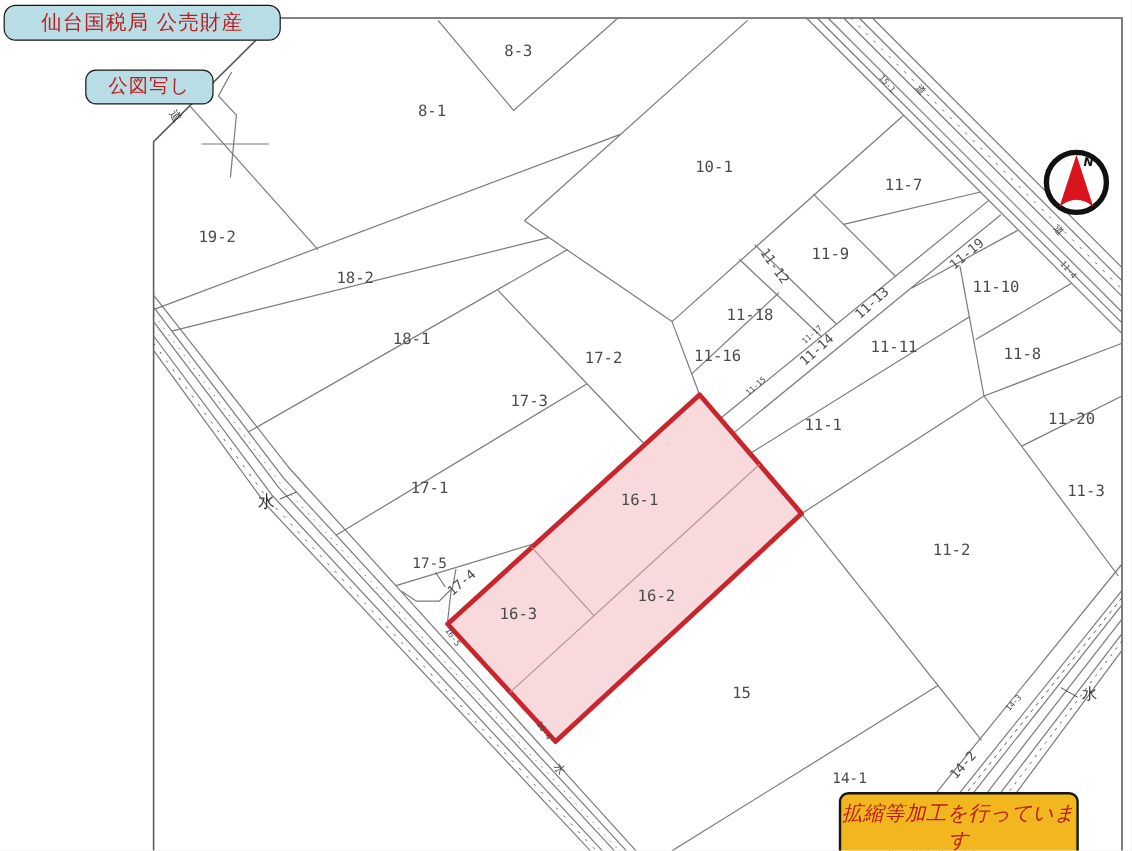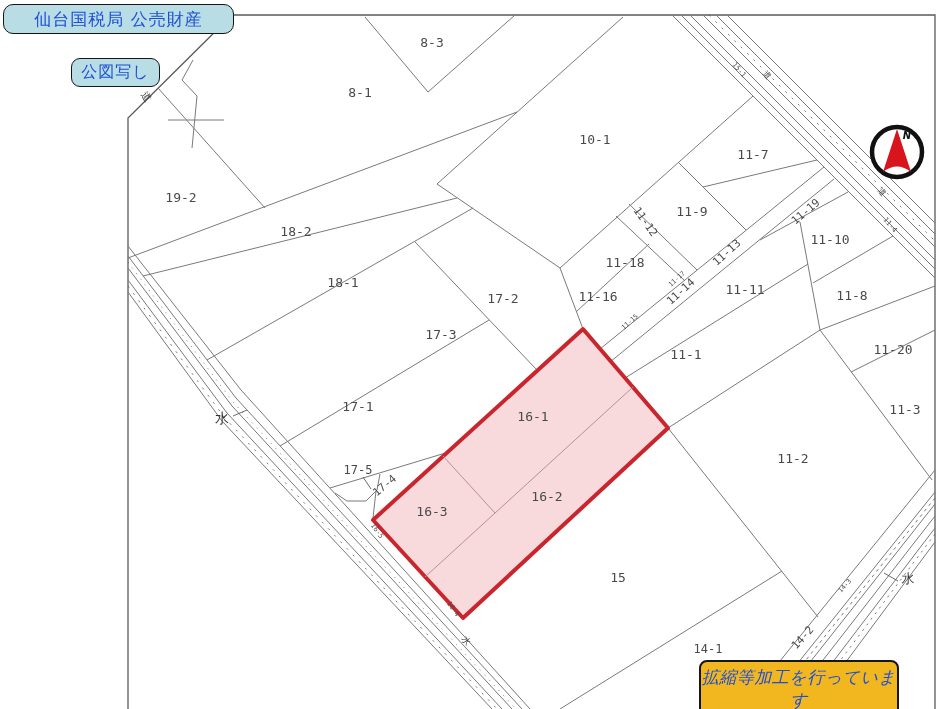--- a/index.html
+++ b/index.html
@@ -1,23 +1,23 @@
 <!DOCTYPE html>
 <html style="--box-blue: #b9dde4; --box-yellow: #f2b71e; --highlight-fill: #f8d9dc; --highlight-border: #c9252c; --highlight-inner-line: #b98f94; --line: #7a7a7a; --frame: #5a5a5a; --compass-red: #d8141c;"><head>
 <meta charset="utf-8">
 <style>
   html,body{margin:0;padding:0;background:#e8e8e8;}
   .stage{position:relative;width:943px;height:709px;background:#ffffff;overflow:hidden;
          font-family:"DejaVu Sans",sans-serif;}
   .stage svg{position:absolute;left:0;top:0;}
-  .box{position:absolute;box-sizing:border-box;text-align:center;color:#1d4ed8;z-index:5;}
+  .box{position:absolute;box-sizing:border-box;text-align:center;color:#b91c1c;z-index:5;}
   #title-box{left:3px;top:4px;width:231px;padding:3px 2px;background:var(--box-blue);
              border:1.7px solid #161616;border-radius:10px;font-size:17px;line-height:1.3;
              letter-spacing:1px;font-weight:500;}
-  #subtitle-box{left:71px;top:58px;width:89px;padding:3px 0;background:var(--box-blue);
+  #subtitle-box{left:71px;top:58px;width:107px;padding:3px 0;background:var(--box-blue);
                 border:1.7px solid #161616;border-radius:9px;font-size:16px;letter-spacing:1px;}
   #note-box{left:699px;top:660px;width:200px;padding:4px 0;background:var(--box-yellow);
             border:2px solid #161616;border-radius:8px;font-size:17px;letter-spacing:0.5px;font-style:italic;}
   text.lbl{fill:#4a4a4a;font-family:"DejaVu Sans Mono",monospace;text-anchor:middle;
            dominant-baseline:middle;}
   text.water,text.road{fill:#333;font-family:"DejaVu Sans",sans-serif;}
   text.compass{fill:#111;font-style:italic;font-family:"DejaVu Sans",sans-serif;font-weight:bold;}
   .thin{stroke:var(--line);stroke-width:1;fill:none;}
   .frame{stroke:var(--frame);stroke-width:1.3;fill:none;}
   .dash{stroke:#555;stroke-width:0.8;fill:none;}

